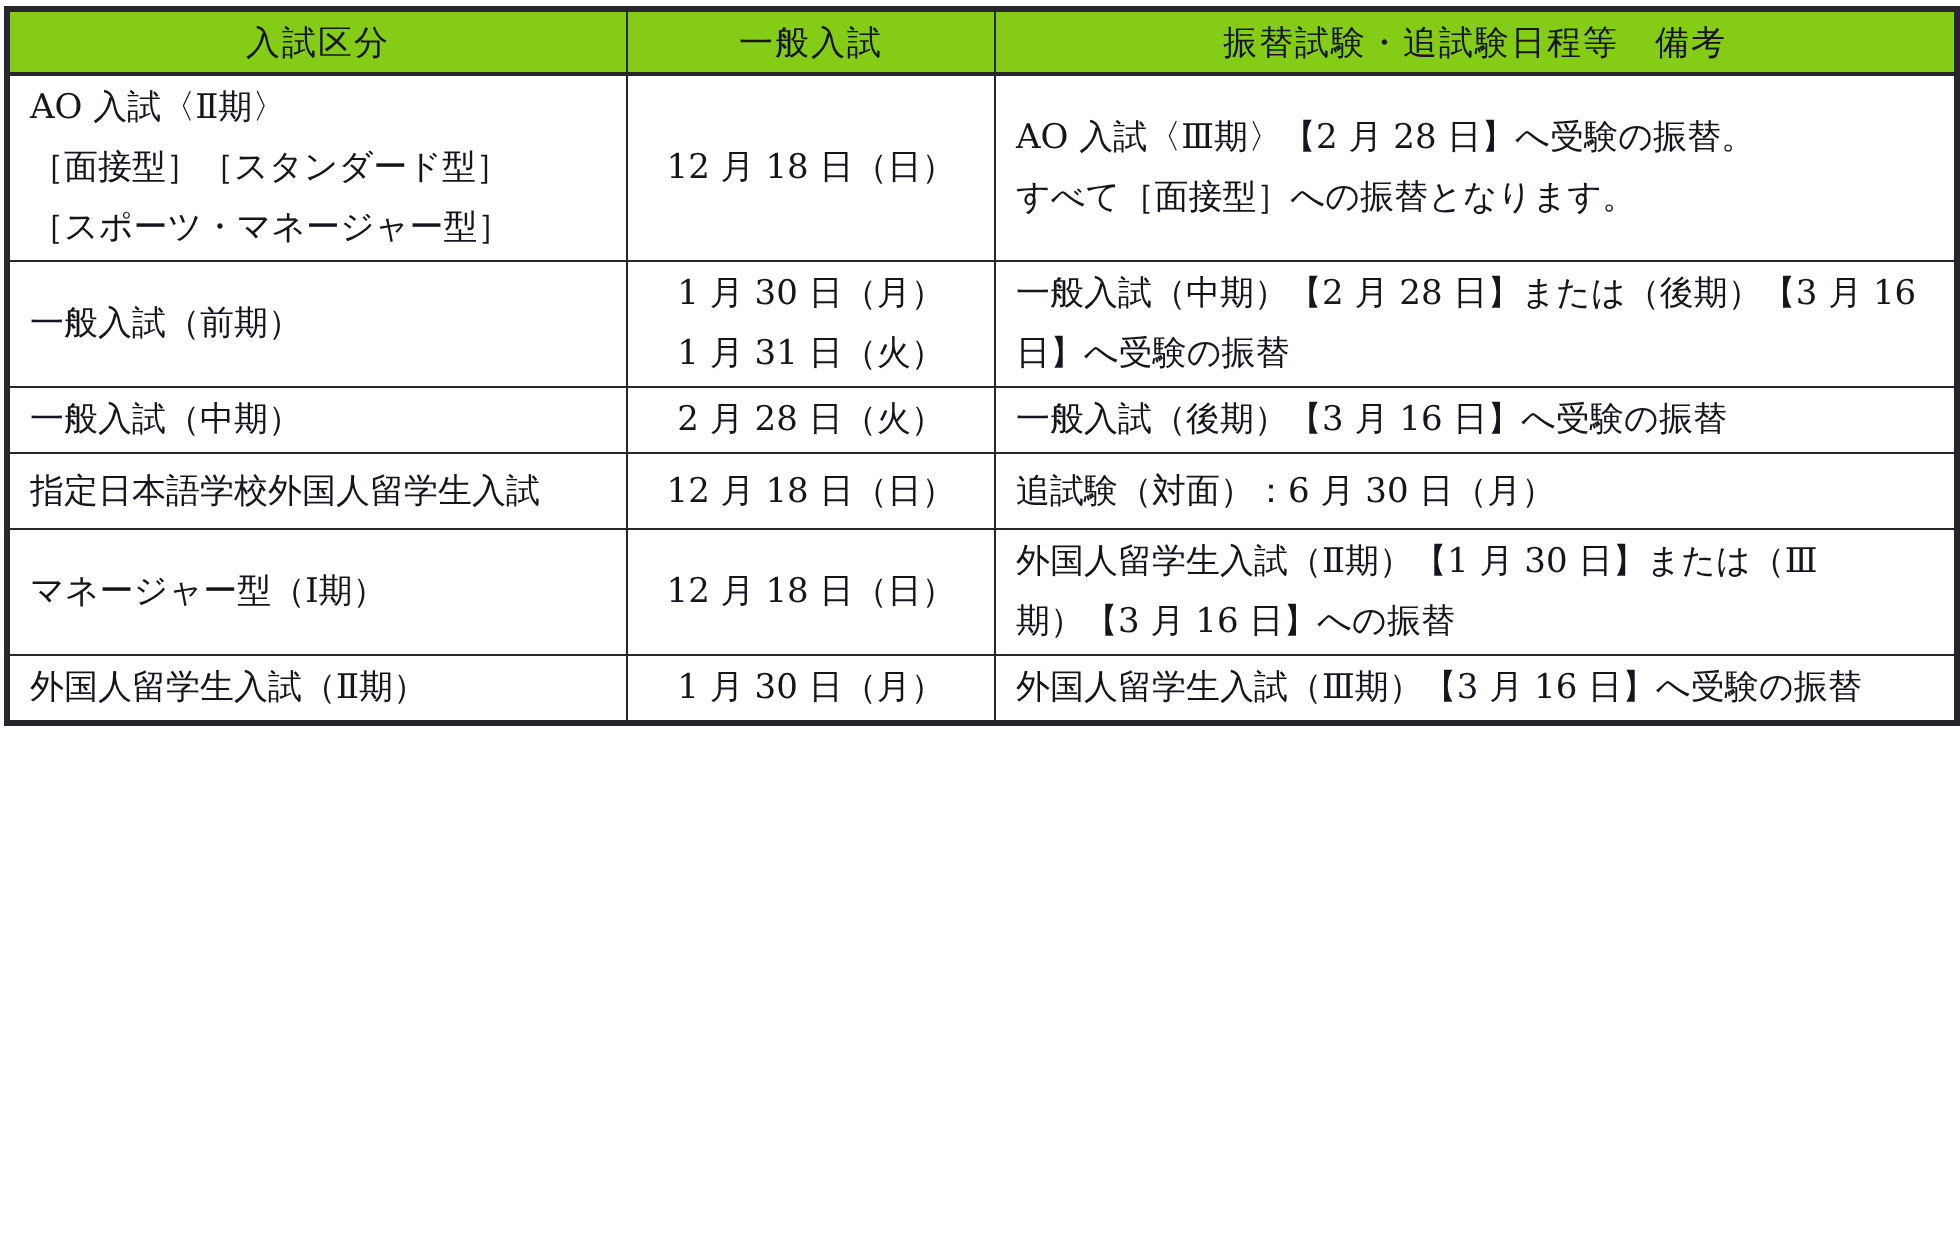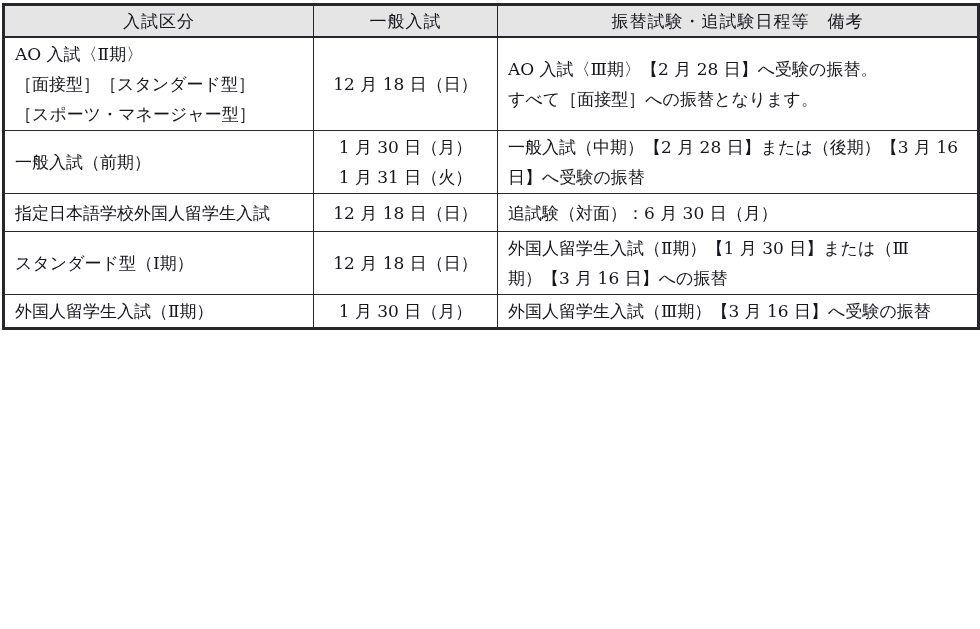--- a/index.html
+++ b/index.html
@@ -26,21 +26,21 @@
   col.c-remark   { width: 481px; }
 
   th, td {
     border: 1.5px solid #26262b;
     font-size: 17px;
     font-weight: normal;
     vertical-align: middle;
     overflow: hidden;
   }
   thead th {
-    background: #e5e5e5;
+    background: #84cc16;
     height: 30px;
     border-bottom: 2.5px solid #26262b;
     text-align: center;
     padding: 0 4px;
     letter-spacing: 1px;
   }
   tbody td {
     line-height: 30px;
     white-space: pre-line;
     padding: 1px 10px;
@@ -83,27 +83,32 @@
       <td class="cell-remark">AO 入試〈Ⅲ期〉【2 月 28 日】へ受験の振替。
 すべて［面接型］への振替となります。</td>
     </tr>
     <tr class="rh-d">
       <td class="cell-category">一般入試（前期）</td>
       <td class="cell-date">1 月 30 日（月）
 1 月 31 日（火）</td>
       <td class="cell-remark">一般入試（中期）【2 月 28 日】または（後期）【3 月 16
 日】へ受験の振替</td>
     </tr>
+    <tr class="rh-s">
+      <td class="cell-category">一般入試（中期）</td>
+      <td class="cell-date">2 月 28 日（火）</td>
+      <td class="cell-remark">一般入試（後期）【3 月 16 日】へ受験の振替</td>
+    </tr>
     <tr class="rh-r7">
       <td class="cell-category">指定日本語学校外国人留学生入試</td>
       <td class="cell-date">12 月 18 日（日）</td>
       <td class="cell-remark">追試験（対面）：6 月 30 日（月）</td>
     </tr>
     <tr class="rh-r8">
-      <td class="cell-category">スタンダード型（Ⅰ期）</td>
+      <td class="cell-category">マネージャー型（Ⅰ期）</td>
       <td class="cell-date">12 月 18 日（日）</td>
       <td class="cell-remark">外国人留学生入試（Ⅱ期）【1 月 30 日】または（Ⅲ
 期）【3 月 16 日】への振替</td>
     </tr>
     <tr class="rh-s">
       <td class="cell-category">外国人留学生入試（Ⅱ期）</td>
       <td class="cell-date">1 月 30 日（月）</td>
       <td class="cell-remark">外国人留学生入試（Ⅲ期）【3 月 16 日】へ受験の振替</td>
     </tr>
   </tbody>

